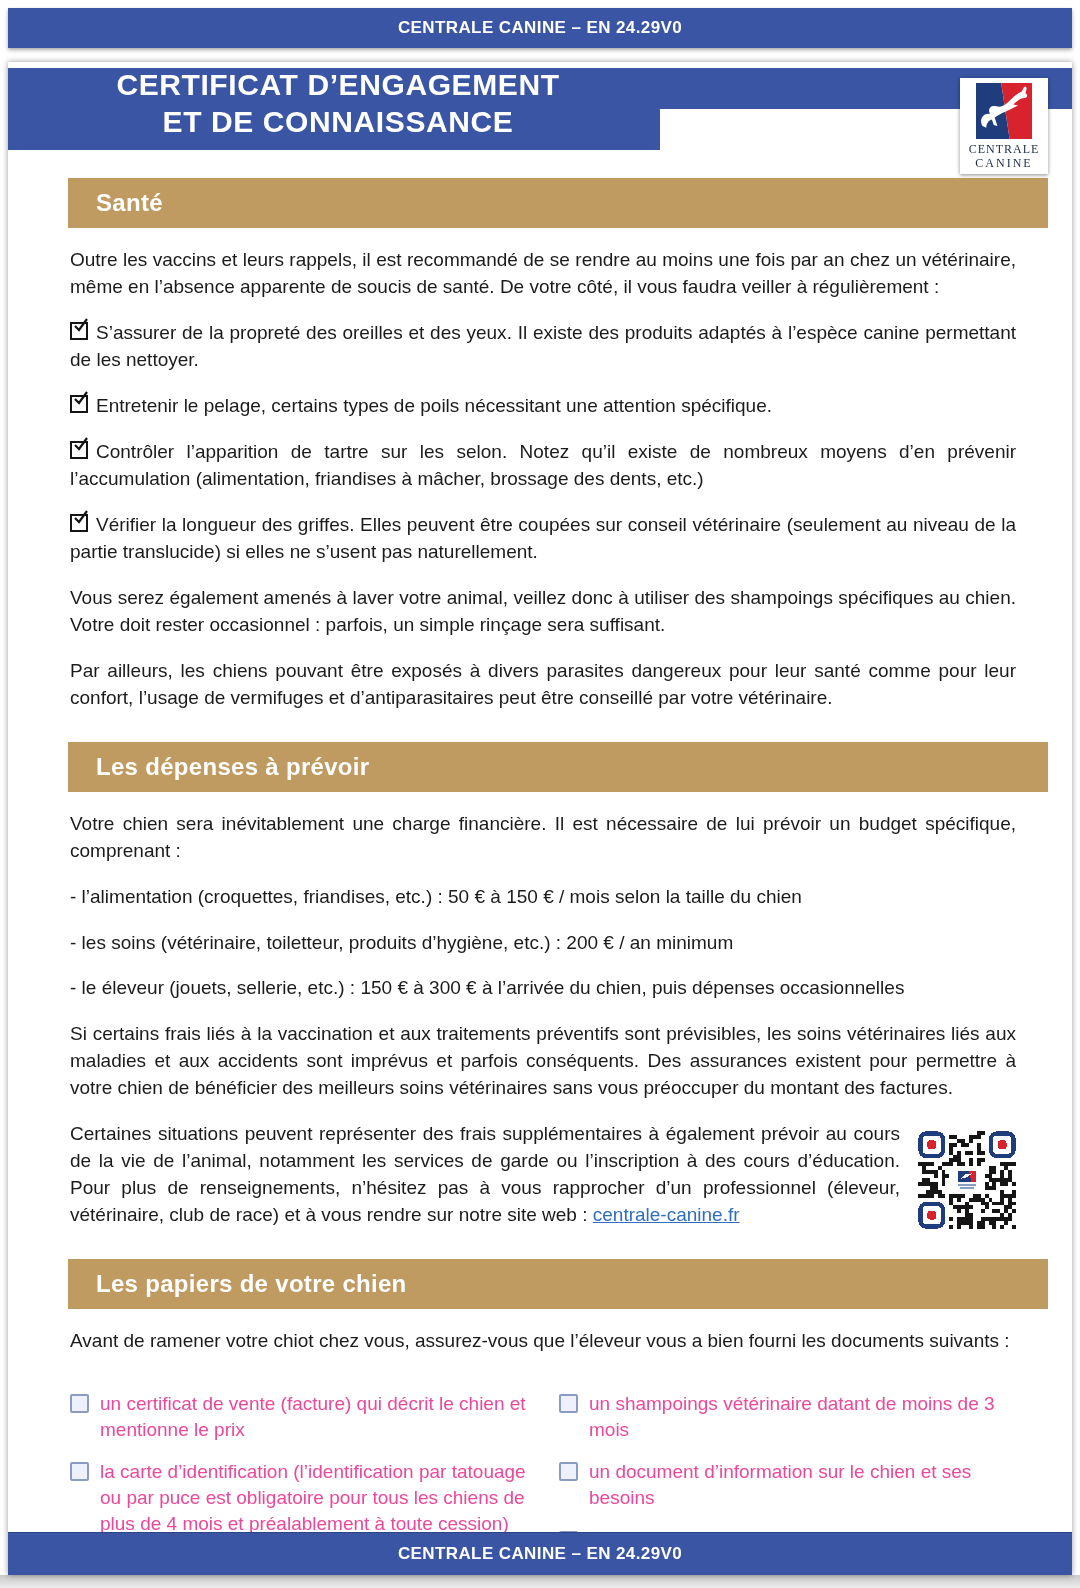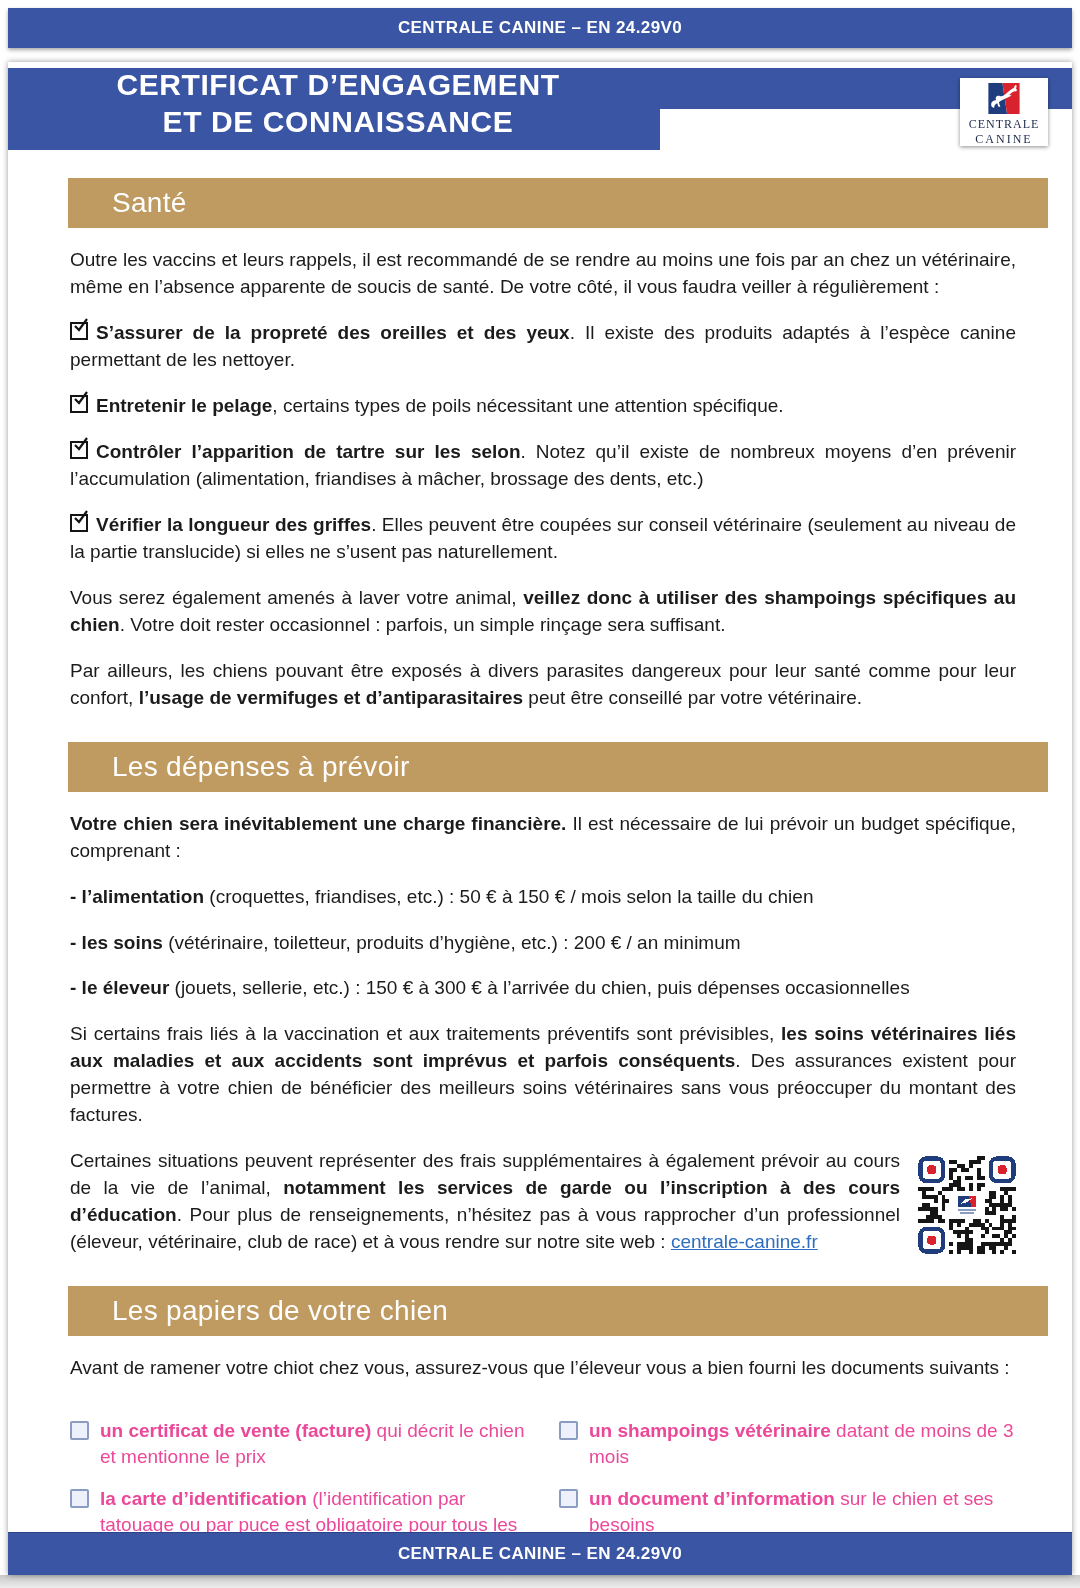--- a/index.html
+++ b/index.html
@@ -21,50 +21,50 @@
   .header{position:relative;height:116px;}
   .header-band{position:absolute;top:6px;left:0;right:0;height:82px;background:#3a55a3;}
   .header-notch{position:absolute;top:47px;right:0;width:412px;height:41px;background:#fff;}
   .header-title{
     position:absolute;top:6px;left:0;width:660px;height:70px;
     display:flex;flex-direction:column;justify-content:center;
     text-align:center;color:#fff;font-weight:bold;font-size:30px;
     line-height:1.25;letter-spacing:.6px;
   }
   .logo-box{
-    position:absolute;top:16px;right:24px;width:88px;height:68px;background:#fff;
+    position:absolute;top:16px;right:24px;width:88px;height:96px;background:#fff;
     box-shadow:0 1px 4px rgba(0,0,0,.45);
     display:flex;flex-direction:column;align-items:center;padding-top:5px;box-sizing:border-box;
   }
   .logo-mark{width:56px;height:56px;}
   .logo-text{
     font-family:"Liberation Serif","DejaVu Serif",serif;
     font-size:12px;color:#1c2b4a;line-height:1.2;text-align:center;
     letter-spacing:1px;margin-top:3px;white-space:nowrap;
   }
   .logo-text .l2{letter-spacing:2px;}
   
   .content{padding:0 56px 0 62px;}
   .section-bar{
-    height:50px;line-height:50px;background:#bf9b61;color:#fff;font-weight:normal;
-    font-size:28px;padding-left:44px;margin:0 -32px 0 -2px;letter-spacing:.3px;
+    height:50px;line-height:50px;background:#bf9b61;color:#fff;font-weight:bold;
+    font-size:24px;padding-left:28px;margin:0 -32px 0 -2px;letter-spacing:.3px;
   }
   .para{
     font-size:19px;color:#1b1b1b;line-height:1.42;text-align:justify;margin:19px 0;
   }
-  .para b, .doc-text b{font-weight:bold;}
+  .para b, .doc-text b{font-weight:normal;}
   a.link{color:#2f6dbf;text-decoration:underline;cursor:pointer;}
   
   .chk{
     display:inline-block;width:14px;height:14px;border:2px solid #141414;
     position:relative;margin-right:8px;top:1px;
   }
   .chk svg{position:absolute;left:0px;top:-7px;width:17px;height:17px;}
   
-  .frais-wrap{display:flex;gap:18px;align-items:center;margin:19px 0 0 0;}
+  .frais-wrap{display:flex;gap:18px;align-items:flex-end;margin:19px 0 0 0;}
   .frais-text{flex:1;margin:0;}
   .qr{width:98px;height:98px;flex:none;margin-top:6px;}
   
   .two-col{display:flex;gap:32px;margin-top:4px;}
   .col{flex:1;}
   .doc-item{display:flex;gap:11px;margin:17px 0;font-size:19px;color:#ec4899;line-height:1.35;}
   .docbox{
     width:15px;height:15px;border:2px solid #8b9cc2;background:#eef1fb;border-radius:2px;
     flex:none;margin-top:3px;
   }

